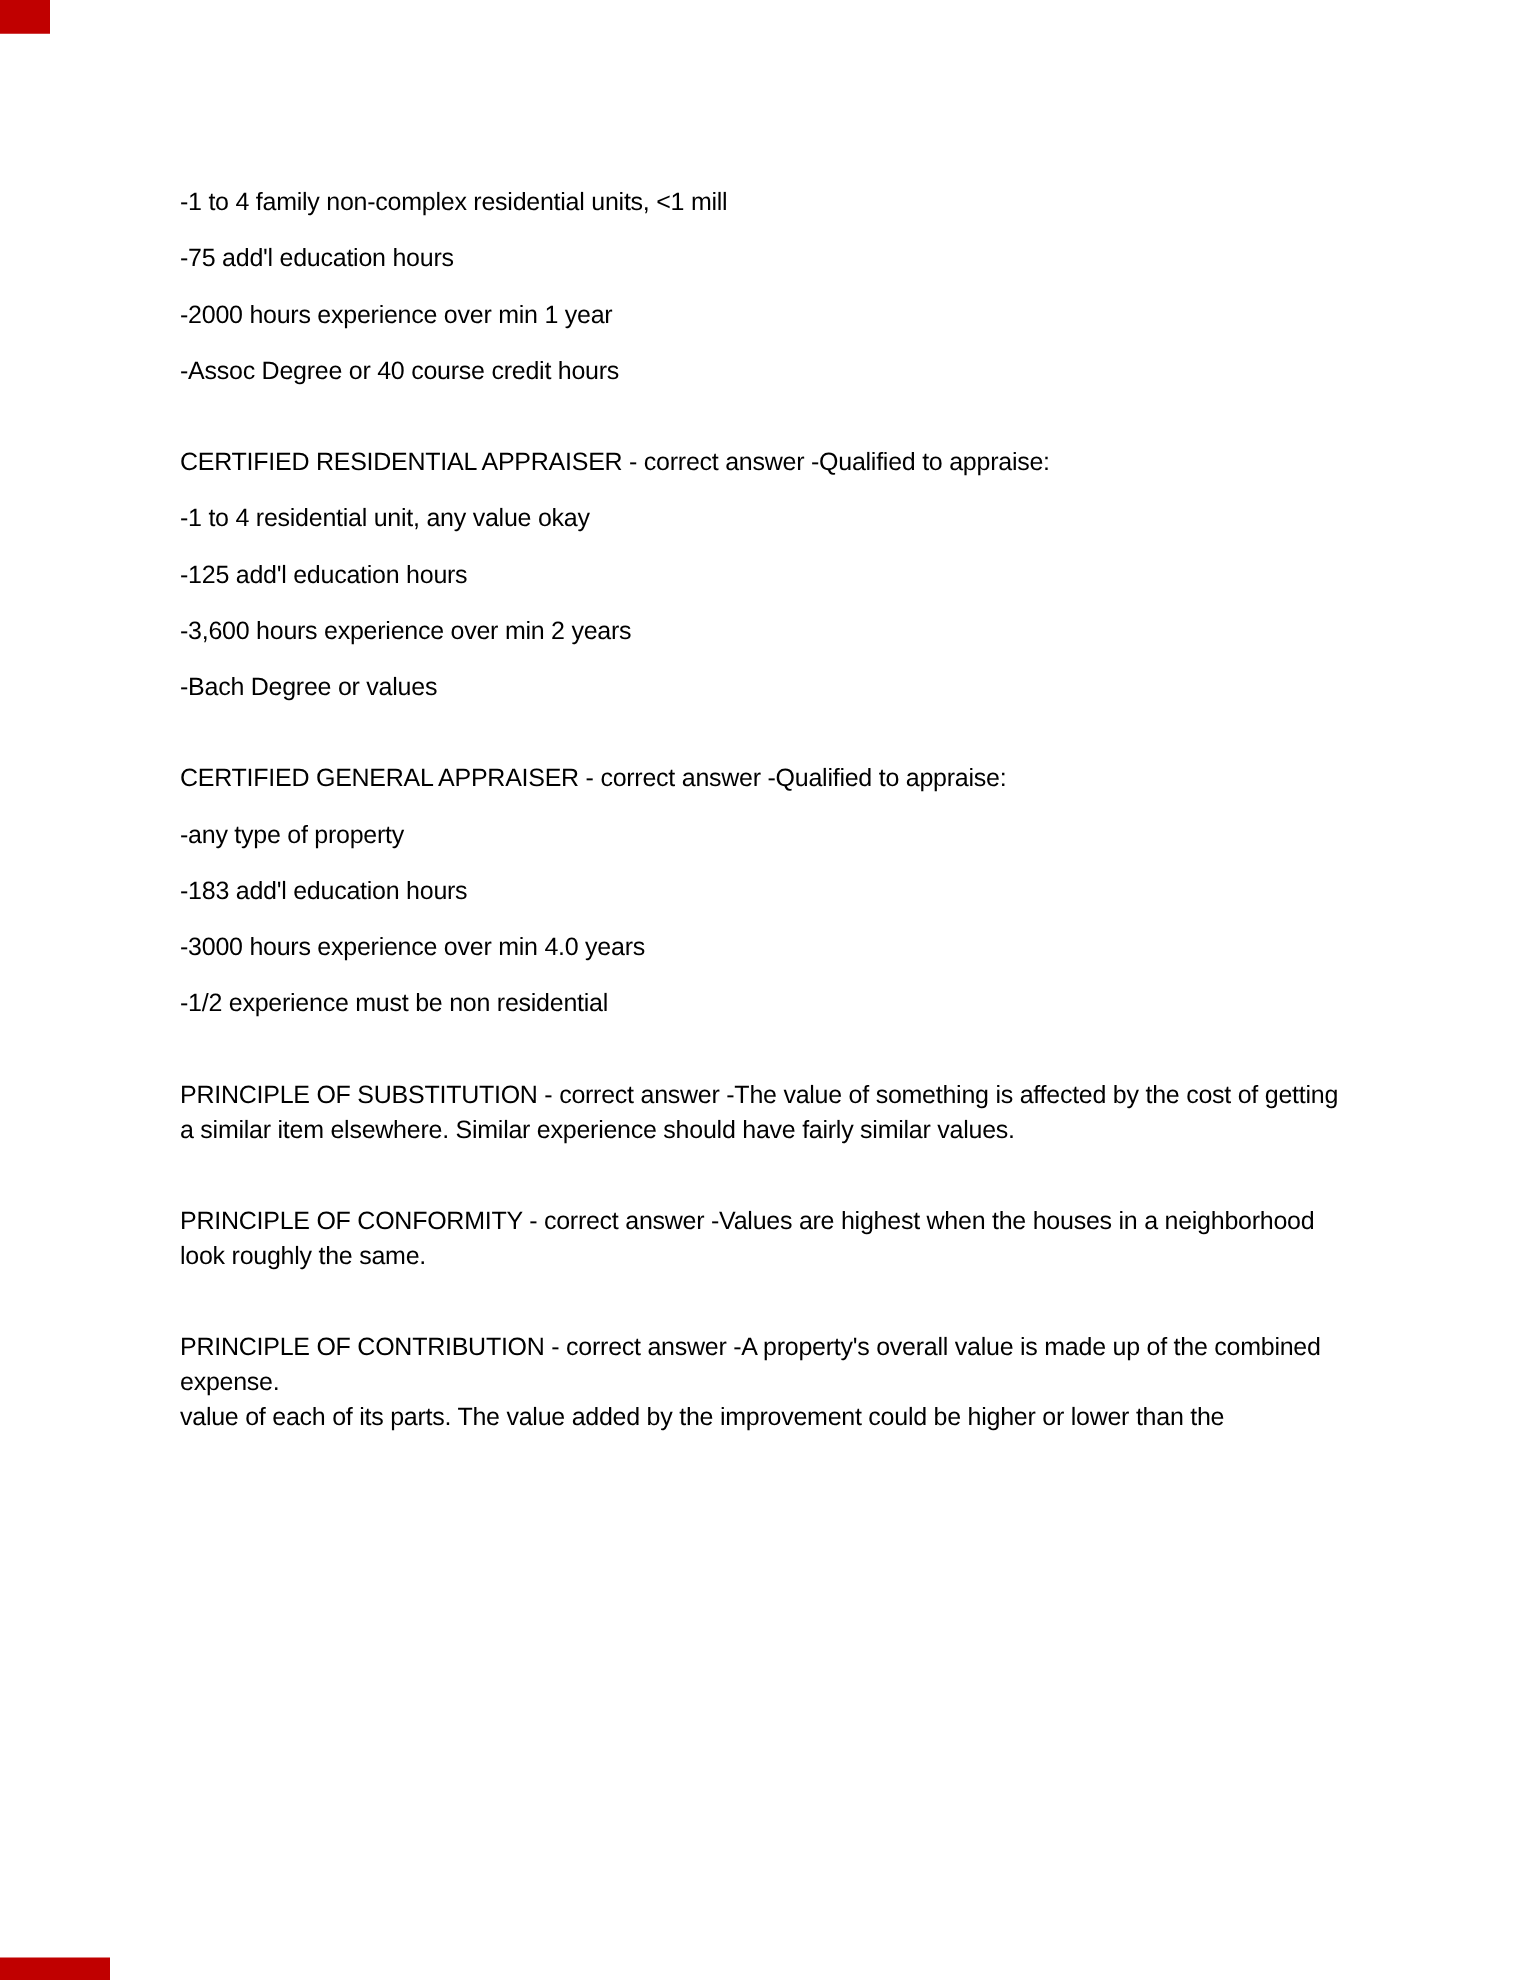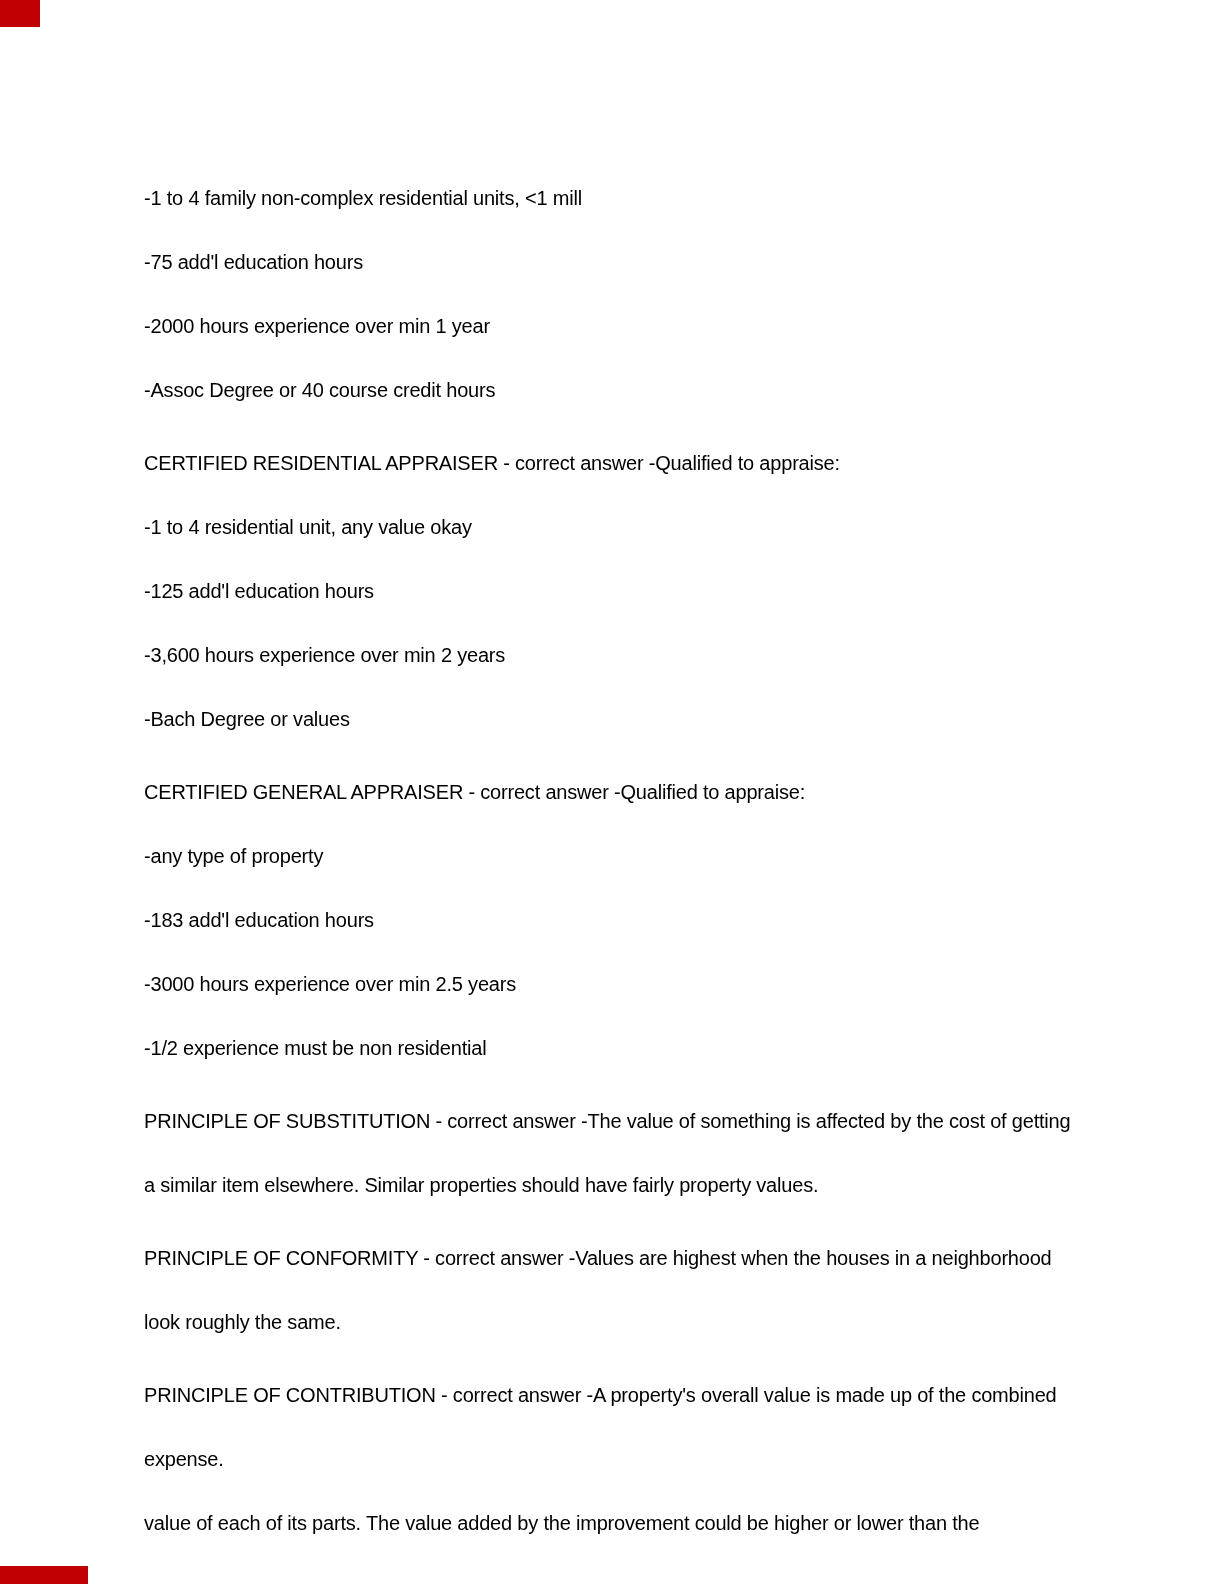--- a/index.html
+++ b/index.html
@@ -19,21 +19,21 @@
     position: absolute;
     top: 148px;
     left: 144px;
     width: 1010px;
     font-size: 20px;
     line-height: 28px;
     letter-spacing: -0.2px;
   }
   .doc-section { margin: 0 0 45px 0; }
   .doc-section p { margin: 0 0 17px 0; }
-  .ln { display: block; white-space: nowrap; margin-top: 36px; }
+  .ln { display: block; white-space: nowrap; }
   .corner-marker {
     position: absolute;
     background: #c00000;
   }
   .corner-marker.top-left {
     left: 0; top: 0;
     width: 40px; height: 27px;
   }
   .corner-marker.bottom-left {
     left: 0; top: 1566px;
@@ -85,31 +85,31 @@
     <p>
         <span class="ln">CERTIFIED GENERAL APPRAISER - correct answer -Qualified to appraise:</span>
       </p>
     <p>
         <span class="ln">-any type of property</span>
       </p>
     <p>
         <span class="ln">-183 add'l education hours</span>
       </p>
     <p>
-        <span class="ln">-3000 hours experience over min 2.5 years</span>
+        <span class="ln">-3000 hours experience over min 4.0 years</span>
       </p>
     <p>
         <span class="ln">-1/2 experience must be non residential</span>
       </p>
   </section>
 
   <section class="doc-section">
     <p>
       <span class="ln">PRINCIPLE OF SUBSTITUTION - correct answer -The value of something is affected by the cost of getting</span>
-      <span class="ln">a similar item elsewhere. Similar properties should have fairly property values.</span>
+      <span class="ln">a similar item elsewhere. Similar experience should have fairly similar values.</span>
     </p>
   </section>
 
   <section class="doc-section">
     <p>
       <span class="ln">PRINCIPLE OF CONFORMITY - correct answer -Values are highest when the houses in a neighborhood</span>
       <span class="ln">look roughly the same.</span>
     </p>
   </section>
 

